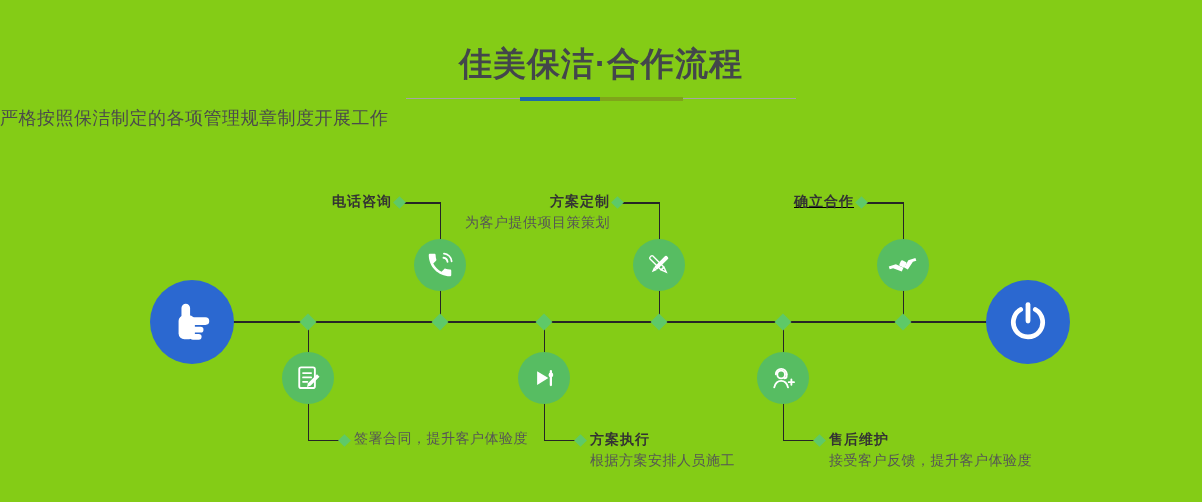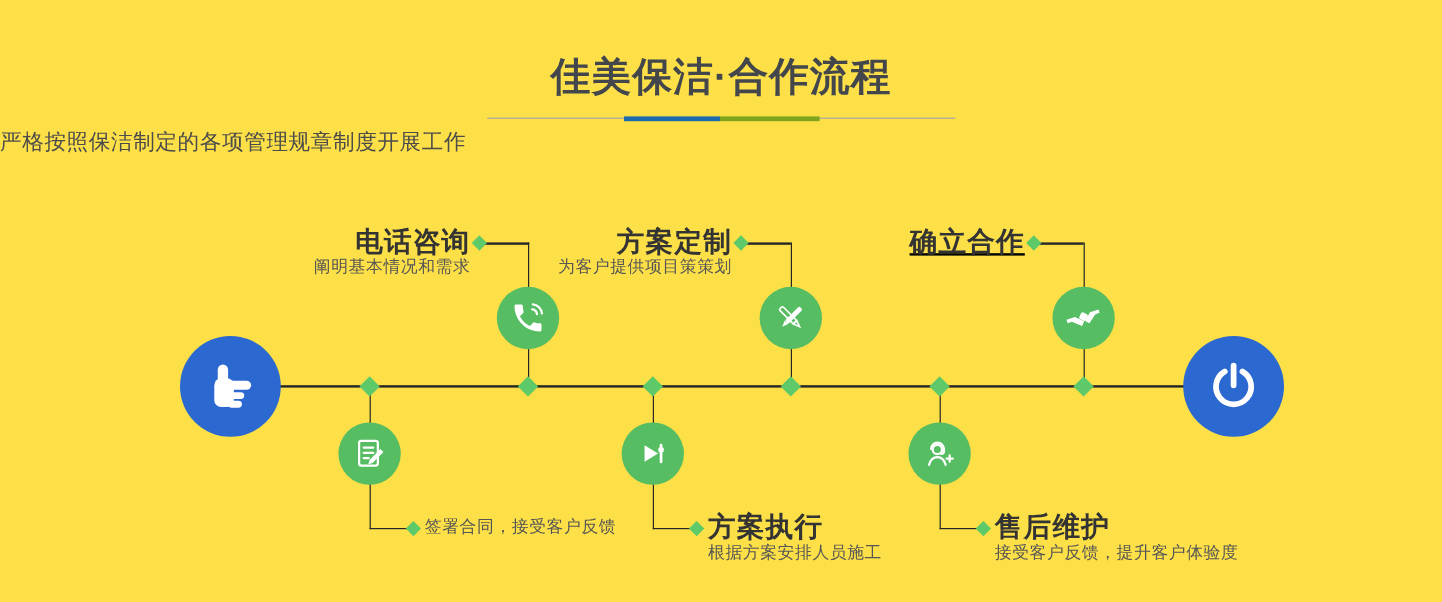--- a/index.html
+++ b/index.html
@@ -1,18 +1,18 @@
 <!DOCTYPE html>
 <html><head>
 <meta charset="utf-8">
 <style>
   * { margin:0; padding:0; box-sizing:border-box; }
   html,body { background:#fff; }
   body { font-family:"Liberation Sans","DejaVu Sans",sans-serif; }
-  .canvas { position:relative; width:1202px; height:502px; background:#fde047; overflow:hidden; margin:0 auto; }
+  .canvas { position:relative; width:1202px; height:502px; background:#84cc16; overflow:hidden; margin:0 auto; }
 
   
   .page-title { position:absolute; top:42px; left:0; width:100%; text-align:center;
     font-size:33px; font-weight:700; color:#43464b; letter-spacing:1px; }
   .divider { position:absolute; top:96px; left:406px; width:390px; height:5px; }
   .divider .base { position:absolute; top:2px; left:0; width:100%; height:1px; background:#a5a5a5; }
   .divider .seg { position:absolute; top:0.5px; height:4px; }
   .divider .seg.blue { left:114px; width:80px; }
   .divider .seg.green { left:194px; width:83px; }
   .page-subtitle { position:absolute; top:106px; left:0; width:100%; text-align:left;
@@ -25,21 +25,21 @@
   .diamond { position:absolute; width:12px; height:12px; transform:rotate(45deg); z-index:2; }
   .diamond.sm { width:9px; height:9px; }
   .circle-green { position:absolute; width:52px; height:52px; border-radius:50%;
     display:flex; align-items:center; justify-content:center; z-index:3; }
   .node-blue { position:absolute; width:84px; height:84px; border-radius:50%;
     display:flex; align-items:center; justify-content:center; z-index:3; }
 
   
   .label-top { position:absolute; text-align:right; z-index:2; }
   .label-bottom { position:absolute; text-align:left; z-index:2; }
-  .step-title { font-size:23px; font-weight:700; color:#333; line-height:22px; letter-spacing:1px; }
+  .step-title { font-size:14px; font-weight:700; color:#333; line-height:22px; letter-spacing:1px; }
   .step-desc { font-size:14px; color:#565656; line-height:20px; white-space:nowrap; letter-spacing:0.5px; }
 
   svg { display:block; }
 </style>
 </head>
 <body>
 
 <div class="canvas">
 
   <div class="page-title">佳美保洁·合作流程</div>
@@ -80,21 +80,20 @@
     <div class="diamond" style="left:434px; top:316px; background:#5ec968;"></div>
     <div class="circle-green" style="left:414px; top:239px; background:#57bd62;">
       <svg width="30" height="30" viewBox="0 0 24 24">
         <path fill="#fff" d="M6.62 10.79c1.44 2.83 3.76 5.14 6.59 6.59l2.2-2.2c.27-.27.67-.36 1.02-.24 1.12.37 2.33.57 3.57.57.55 0 1 .45 1 1V20c0 .55-.45 1-1 1-9.39 0-17-7.61-17-17 0-.55.45-1 1-1h3.5c.55 0 1 .45 1 1 0 1.25.2 2.45.57 3.57.11.35.03.74-.25 1.02l-2.2 2.2z"></path>
         <path fill="none" stroke="#fff" stroke-width="1.5" stroke-linecap="round" d="M14.8 6.2a3.6 3.6 0 0 1 3.2 3.2"></path>
         <path fill="none" stroke="#fff" stroke-width="1.5" stroke-linecap="round" d="M15.2 2.9a6.9 6.9 0 0 1 6.1 6.1"></path>
       </svg>
     </div>
     <div class="label-top" style="right:810px; top:190px;">
       <div class="step-title">电话咨询</div>
-      <div class="step-desc">阐明基本情况和需求</div>
     </div>
   </div>
 
   <div>
     <div class="hline" style="left:618px; top:202px; width:41px;"></div>
     <div class="vline" style="left:658.5px; top:202px; height:120px;"></div>
     <div class="diamond sm" style="left:613px; top:198px; background:#5ec968;"></div>
     <div class="diamond" style="left:653px; top:316px; background:#5ec968;"></div>
     <div class="circle-green" style="left:633px; top:239px; background:#57bd62;">
       <svg width="30" height="30" viewBox="0 0 24 24">
@@ -139,21 +138,21 @@
     <div class="diamond" style="left:302px; top:316px; background:#5ec968;"></div>
     <div class="diamond sm" style="left:340px; top:435.5px; background:#5ec968;"></div>
     <div class="circle-green" style="left:282px; top:352px; background:#57bd62;">
       <svg width="30" height="30" viewBox="0 0 24 24">
         <rect x="5" y="3.5" width="12.5" height="16.5" rx="1.5" fill="none" stroke="#fff" stroke-width="1.5"></rect>
         <path d="M8 8h6.5M8 11.5h6.5M8 15h3.5" stroke="#fff" stroke-width="1.4" stroke-linecap="round"></path>
         <path d="M12 16.2L19.2 9l2 2-7.2 7.2-2.9.9z" fill="#fff"></path>
       </svg>
     </div>
     <div class="label-bottom" style="left:354px; top:428px;">
-      <div class="step-desc">签署合同，接受客户反馈</div>
+      <div class="step-desc">签署合同，提升客户体验度</div>
     </div>
   </div>
 
   <div>
     <div class="vline" style="left:543.5px; top:322px; height:119px;"></div>
     <div class="hline" style="left:544px; top:439.5px; width:37px;"></div>
     <div class="diamond" style="left:538px; top:316px; background:#5ec968;"></div>
     <div class="diamond sm" style="left:576px; top:435.5px; background:#5ec968;"></div>
     <div class="circle-green" style="left:518px; top:352px; background:#57bd62;">
       <svg width="30" height="30" viewBox="0 0 24 24">

